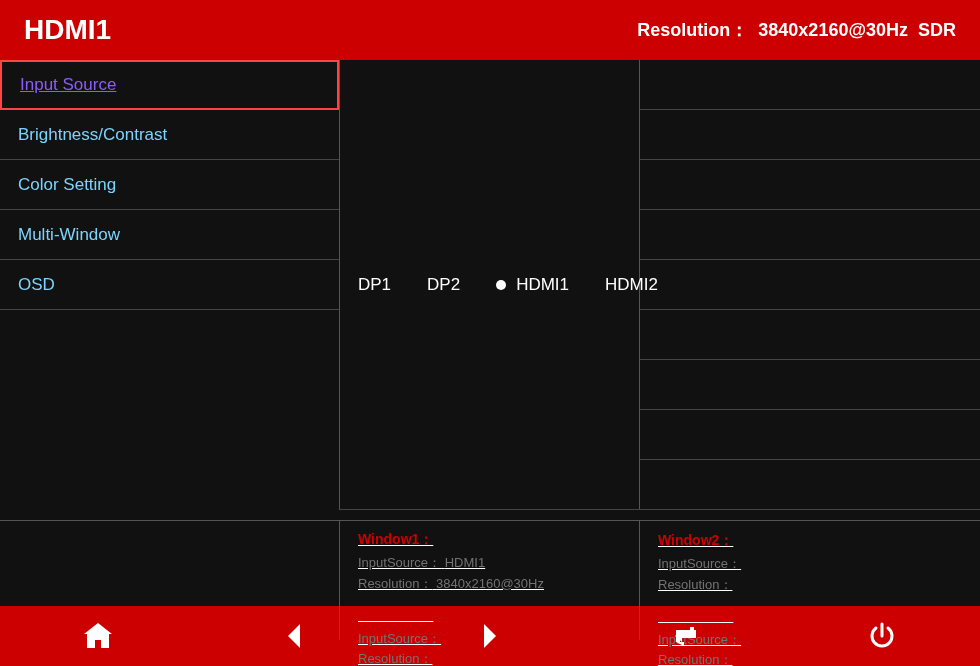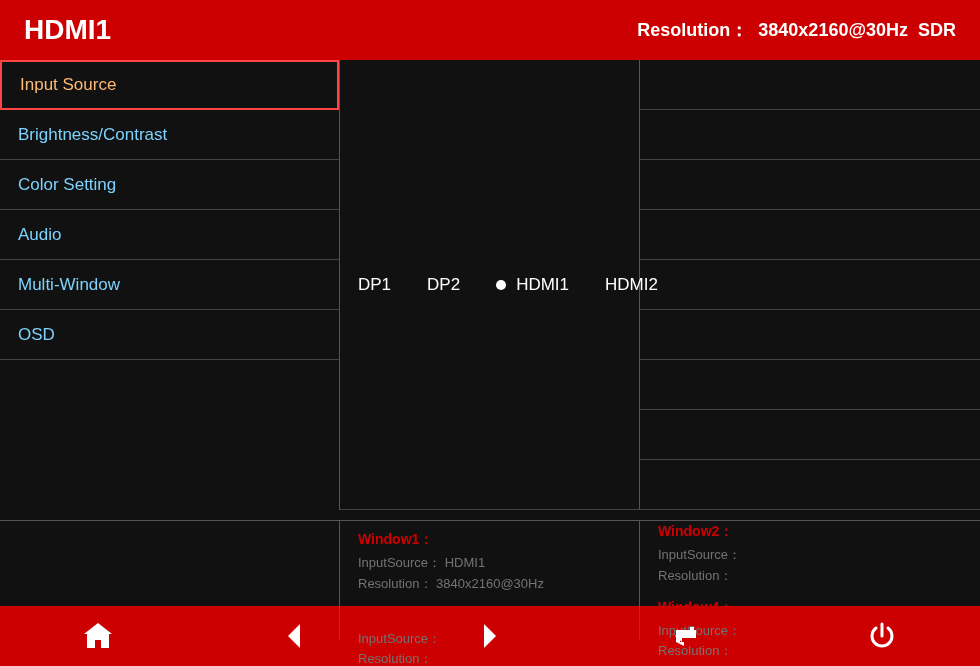--- a/index.html
+++ b/index.html
@@ -62,22 +62,23 @@
       border-bottom: 1px solid #444;
       cursor: pointer;
       color: #7dd3fc;
       min-height: 50px;
       display: flex;
       align-items: center;
     }
 
     .menu-item.active {
       border: 2px solid #ff4444;
-      color: #fdba74;
+      color: #8b5cf6;
       background: transparent;
+      text-decoration: underline;
     }
 
     
     .middle-column {
       width: 300px;
       border-right: 1px solid #555;
       display: flex;
       flex-direction: row;
       padding: 0;
     }
@@ -116,39 +117,40 @@
     .right-empty-row {
       min-height: 50px;
       border-bottom: 1px solid #444;
     }
 
     
     .info-section {
       height: 140px;
       display: flex;
       padding: 10px 0;
+      text-decoration: underline;
     }
 
     .info-left {
       width: 340px;
       border-right: 1px solid #555;
       border-top: 1px solid #555;
     }
 
     .info-middle {
       width: 300px;
       border-right: 1px solid #555;
       border-top: 1px solid #555;
       padding: 10px 18px;
     }
 
     .info-right {
       flex: 1;
       border-top: 1px solid #555;
-      padding: 2px 18px;
+      padding: 11px 18px;
     }
 
     .window-label {
       color: #cc0000;
       font-size: 14px;
       font-weight: bold;
       margin-bottom: 4px;
     }
 
     .window-info {
@@ -203,23 +205,20 @@
 
     <div class="sidebar">
       <div class="menu-item active">
         <span>Input Source</span>
       </div>
       <div class="menu-item">
         <span>Brightness/Contrast</span>
       </div>
       <div class="menu-item">
         <span>Color Setting</span>
-      </div>
-      <div class="menu-item">
-        <span>Audio</span>
       </div>
       <div class="menu-item">
         <span>Multi-Window</span>
       </div>
       <div class="menu-item">
         <span>OSD</span>
       </div>
     </div>
 
     <div class="middle-column">

